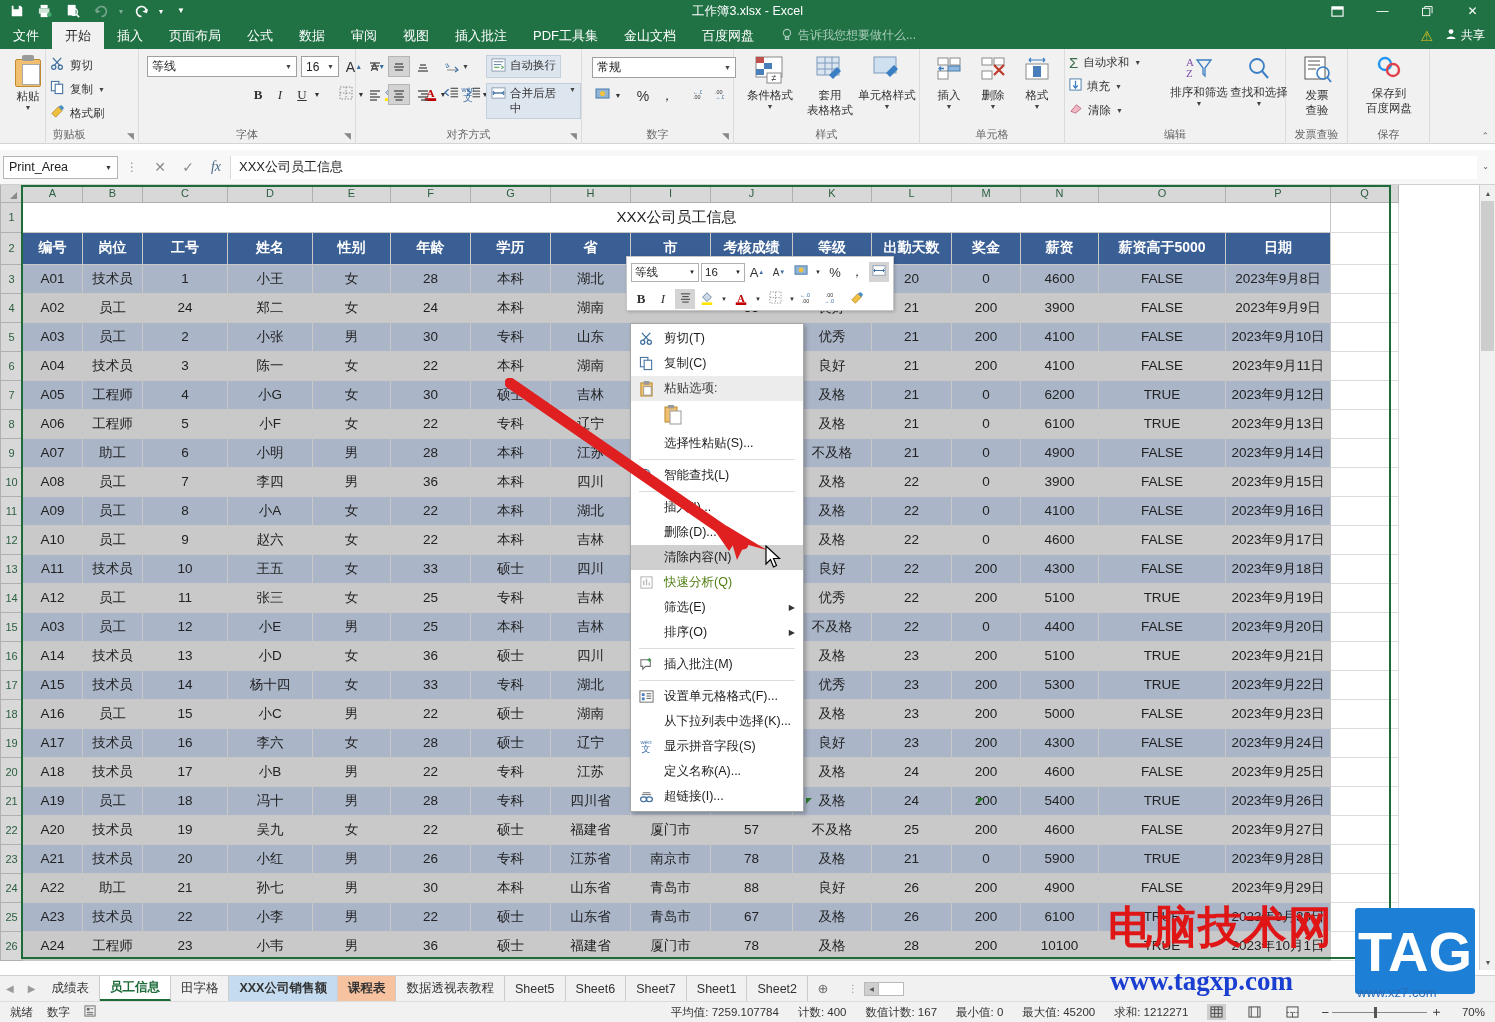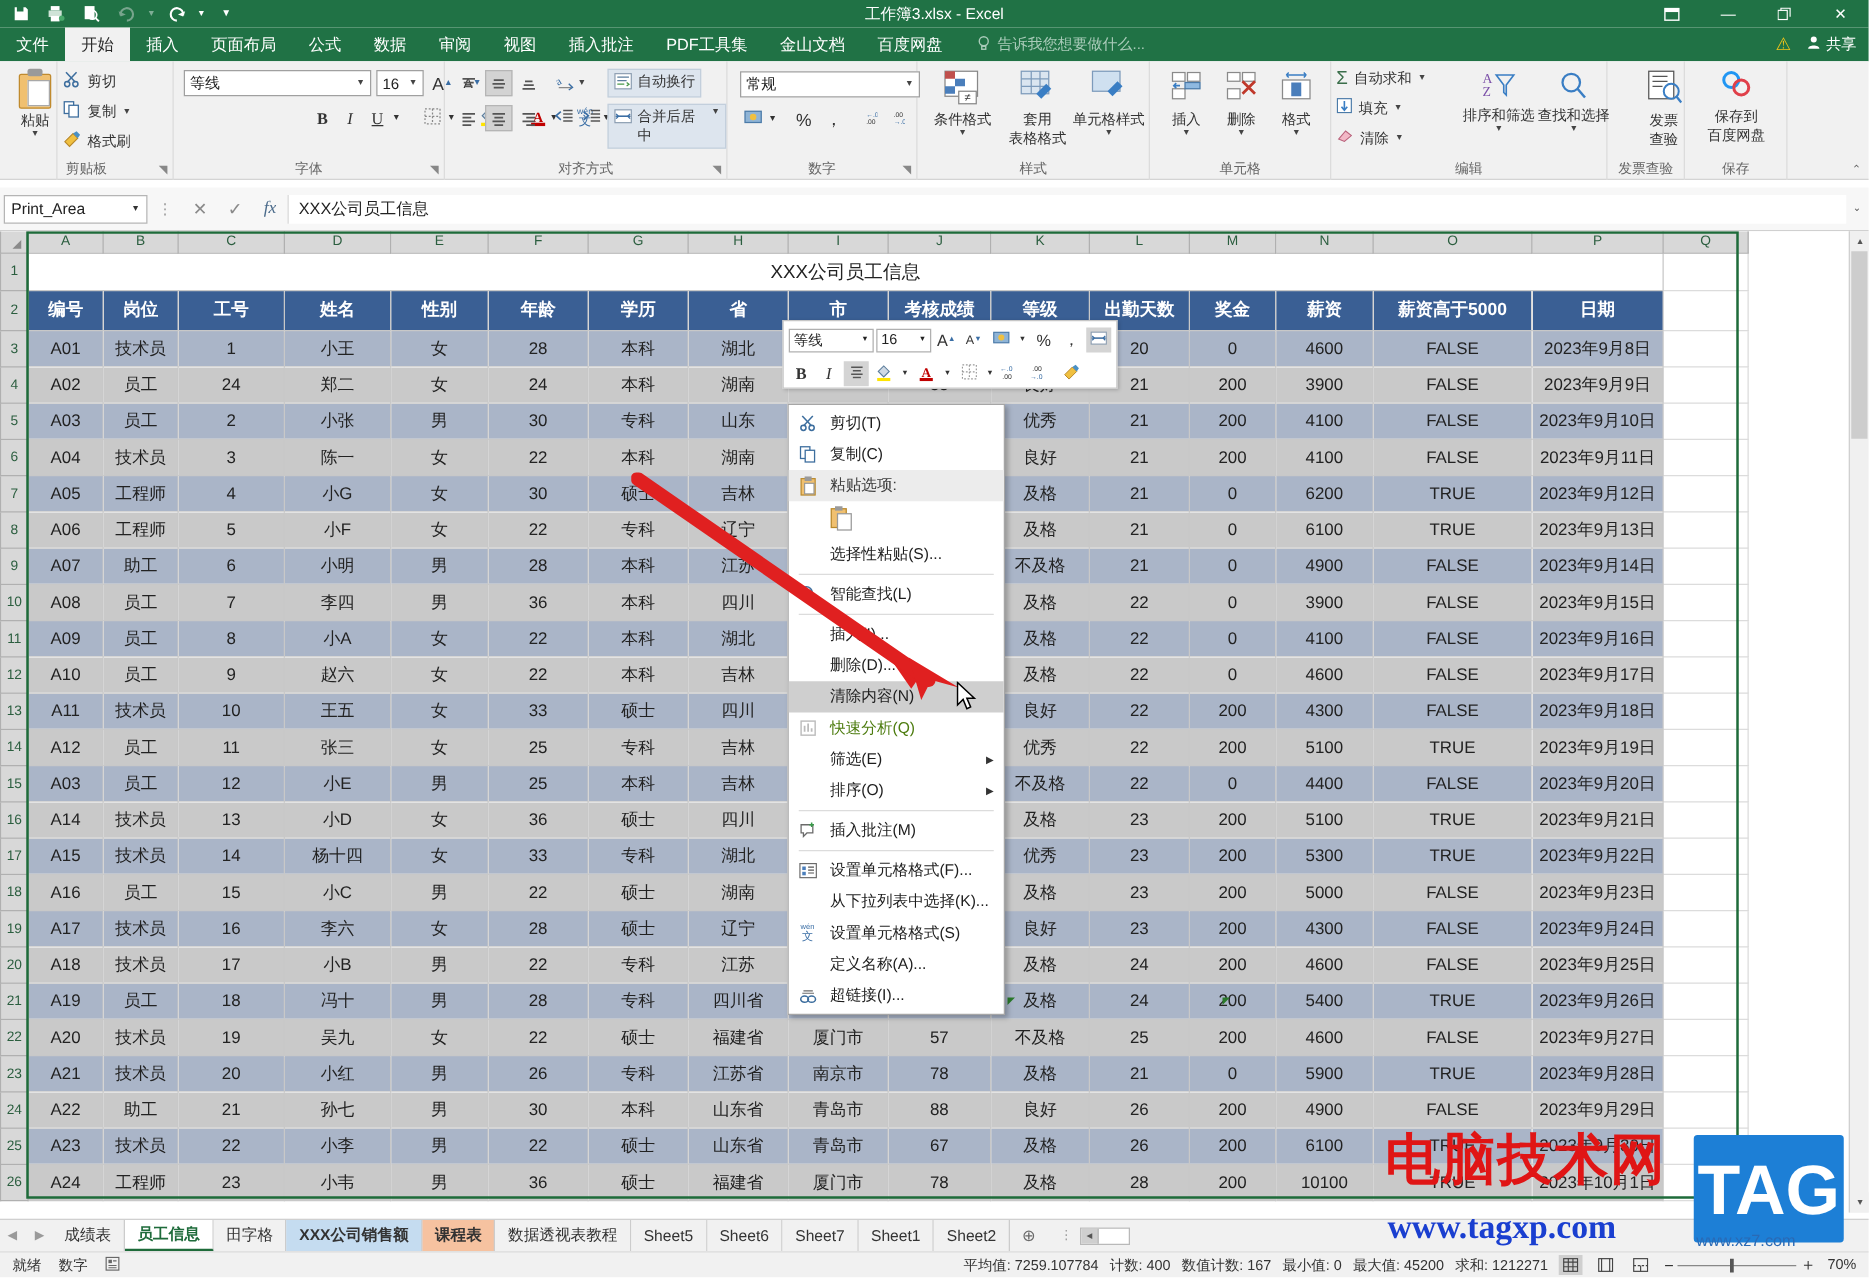--- a/index.html
+++ b/index.html
@@ -199,21 +199,21 @@
   .hscroll-mini { width: 40px; height: 14px; border: 1px solid #b9b9b9; background: #fff; display:flex; }
   .hscroll-mini .thumb { width: 14px; background: #cfcfcf; border-right:1px solid #b9b9b9; display:flex;align-items:center;justify-content:center;font-size:6px;color:#555;}
 
   
   .statusbar {
     position: absolute; top: 1001px; left: 0; width: 1495px; height: 21px;
     background: #f1f1f1; border-top: 1px solid #dcdcdc; display: flex; align-items: center;
     font-size: 11.5px; color: #333;
   }
   .sb-left { display: flex; align-items: center; gap: 14px; padding-left: 10px; }
-  .sb-right { margin-left: auto; display: flex; align-items: center; gap: 9px; padding-right: 10px; }
+  .sb-right { margin-left: auto; display: flex; align-items: center; gap: 19px; padding-right: 10px; }
   .viewbtn { width: 19px; height: 16px; display:flex; align-items:center; justify-content:center; }
   .viewbtn.sel { background: #cfcfcf; }
   .zoomslider { display:flex; align-items:center; gap: 3px; }
   .zs-track { width: 95px; height: 1px; background: #888; position: relative; }
   .zs-thumb { position:absolute; left: 42px; top:-5px; width: 3px; height: 11px; background: #555; }
 
   
   .wm-text {
     position: absolute; left: 1108px; top: 898px; font-size: 44px; font-weight: bold;
     color: #e01515; letter-spacing: 1px; z-index: 85;
@@ -704,21 +704,21 @@
             <line x1="19" y1="15" x2="25" y2="22" stroke="#3a7ec4" stroke-width="2"></line>
           </svg>
       </span>
       <div class="btn-lbl">查找和选择</div>
       <div style="font-size:7px;color:#444;">▼</div>
     </div>
     <div class="rglabel">编辑</div>
   </div>
 
   <div class="rgroup" style="left:1286px; width:62px;">
-    <div style="position:absolute;left:18px;top:6px;width:54px;text-align:center;font-family:Liberation Serif, serif;">
+    <div style="position:absolute;left:4px;top:6px;width:54px;text-align:center;">
       <span>
         <svg width="34" height="30" viewBox="0 0 34 30">
             <rect x="5" y="2" width="20" height="22" fill="#fff" stroke="#555"></rect>
             <line x1="8" y1="6" x2="20" y2="6" stroke="#555"></line>
             <line x1="8" y1="10" x2="20" y2="10" stroke="#555"></line>
             <line x1="8" y1="14" x2="16" y2="14" stroke="#555"></line>
             <circle cx="23" cy="18" r="6" fill="none" stroke="#3a7ec4" stroke-width="1.6"></circle>
             <line x1="27" y1="22" x2="31" y2="27" stroke="#3a7ec4" stroke-width="1.8"></line>
           </svg>
       </span>
@@ -1546,21 +1546,21 @@
     <span>设置单元格格式(F)...</span>
   </div>
   <div class="ctxitem">
     <span>从下拉列表中选择(K)...</span>
   </div>
   <div class="ctxitem">
     <span class="ctxicon" style="flex-direction:column;line-height:1;">
       <span style="font-size:6px;color:#3a6ea5;">wén</span>
         <span style="font-size:9px;color:#3a6ea5;">文</span>
     </span>
-    <span>设置单元格格式(S)</span>
+    <span>显示拼音字段(S)</span>
   </div>
   <div class="ctxitem">
     <span>定义名称(A)...</span>
   </div>
   <div class="ctxitem">
     <span class="ctxicon">
       <svg width="15" height="15" viewBox="0 0 16 16">
           <ellipse cx="5" cy="11" rx="3.3" ry="2.6" fill="none" stroke="#3d6e9e" stroke-width="1.3"></ellipse>
           <ellipse cx="11" cy="11" rx="3.3" ry="2.6" fill="none" stroke="#3d6e9e" stroke-width="1.3"></ellipse>
           <path d="M3 6 h10" stroke="#6a6a6a" stroke-width="1"></path>

